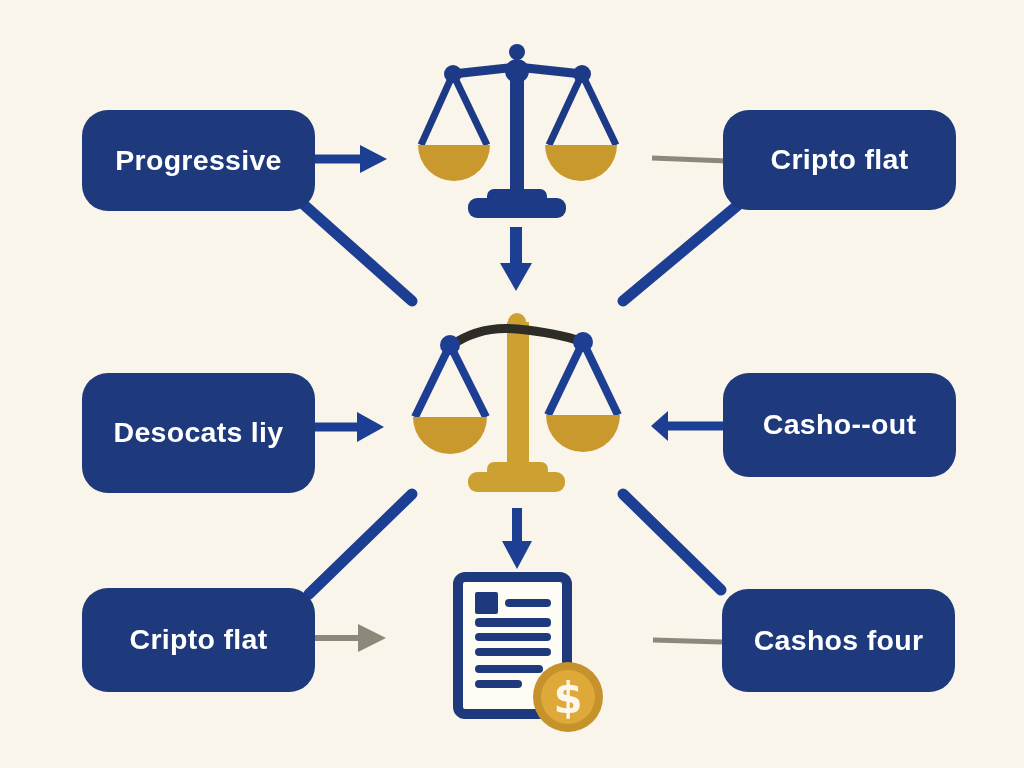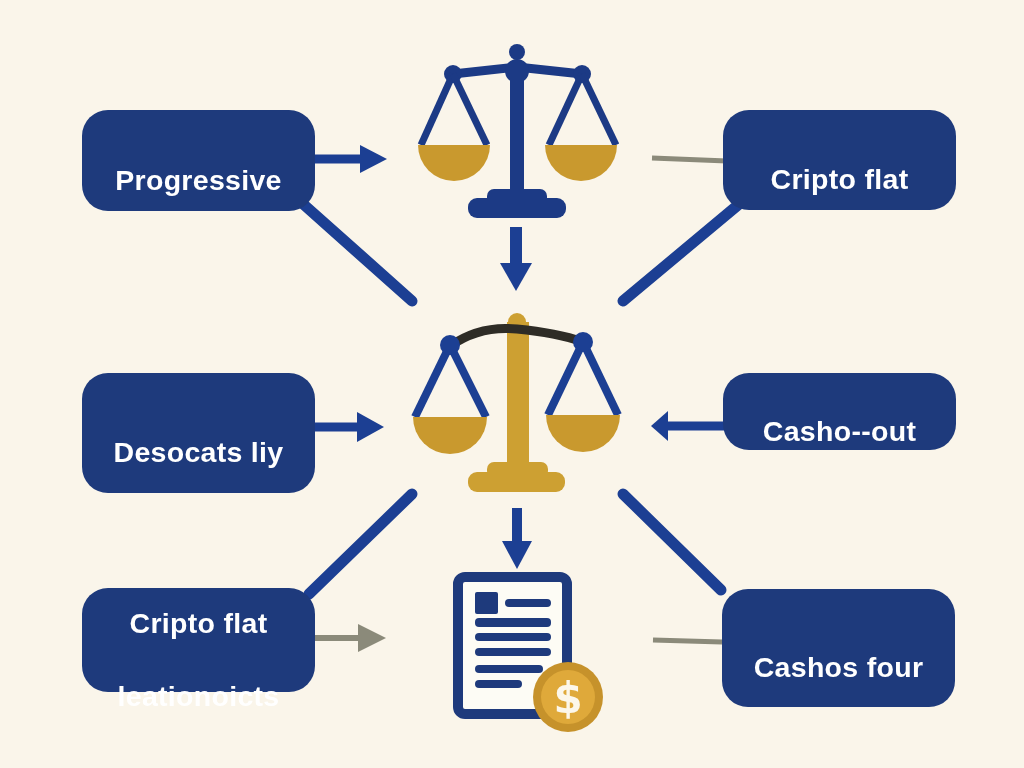--- a/index.html
+++ b/index.html
@@ -9,27 +9,27 @@
   }
   .connector-layer{position:absolute;left:0;top:0;z-index:1;}
   .icon-layer{position:absolute;z-index:2;}
   .node{
     position:absolute;width:233px;z-index:3;
     background:#1e3a7c;border-radius:26px;
     color:#ffffff;font-weight:bold;font-size:28.5px;line-height:1.16;
     letter-spacing:.3px;text-align:center;
     display:flex;flex-direction:column;align-items:center;justify-content:center;
   }
-  .node span{display:block;margin-top:40px;}
+  .node span{display:block;}
   .node-tl{left:82px;top:110px;height:101px;}
   .node-tr{left:723px;top:110px;height:100px;}
   .node-ml{left:82px;top:373px;height:120px;}
-  .node-mr{left:723px;top:373px;height:77px;}
+  .node-mr{left:723px;top:373px;height:104px;}
   .node-bl{left:82px;top:588px;height:104px;}
-  .node-br{left:722px;top:589px;height:118px;}
+  .node-br{left:722px;top:589px;height:103px;}
   .blue-stroke{stroke:#1c3f93;}
   .blue-fill{fill:#1c3f93;}
   .gray-stroke{stroke:#8b8a7a;}
   .gray-fill{fill:#8b8a7a;}
 </style>
 </head>
 <body>
 
 <div class="stage">
 
@@ -165,20 +165,19 @@
   <div class="node node-ml">
     <span>Desocats liy</span>
   </div>
 
   <div class="node node-mr">
     <span>Casho--out</span>
   </div>
 
   <div class="node node-bl">
     <span>Cripto flat</span>
-    <span>leationoicts</span>
   </div>
 
   <div class="node node-br">
     <span>Cashos four</span>
   </div>
 
 </div>
 
 </body></html>

